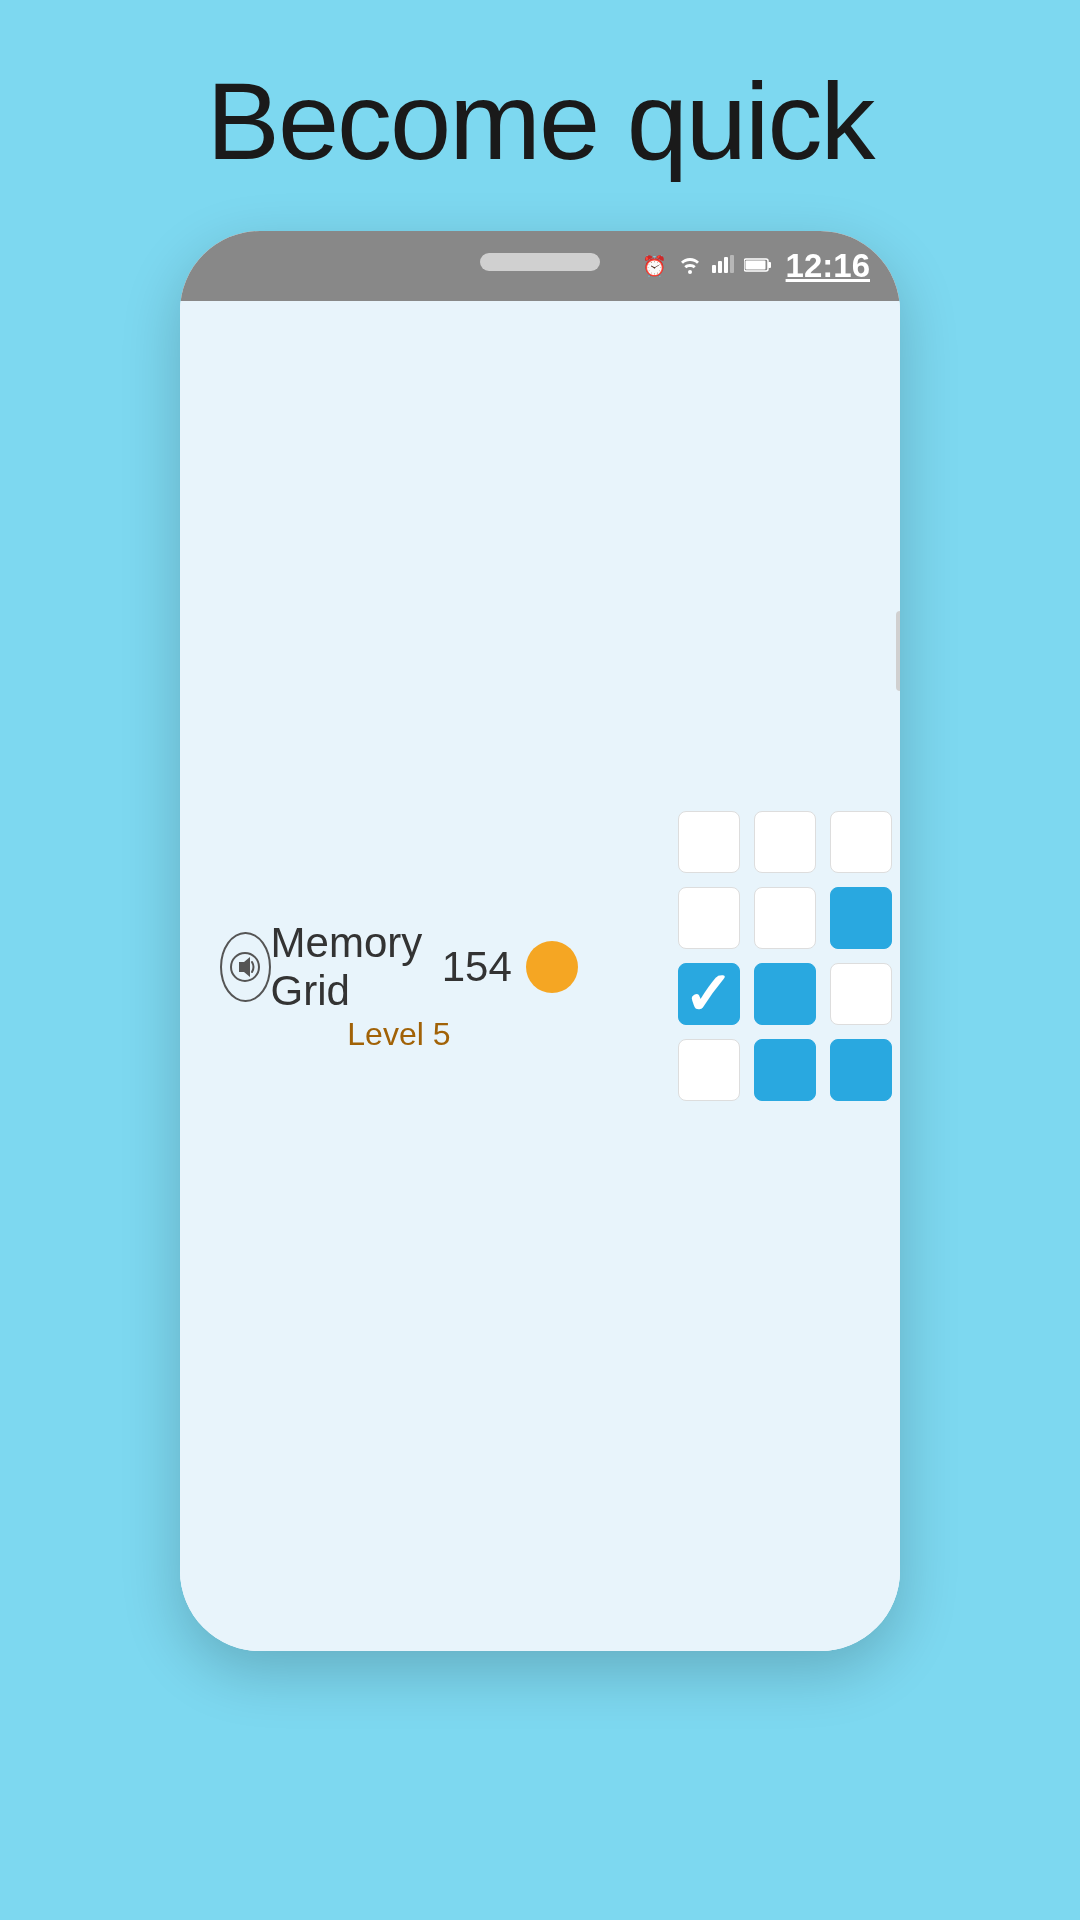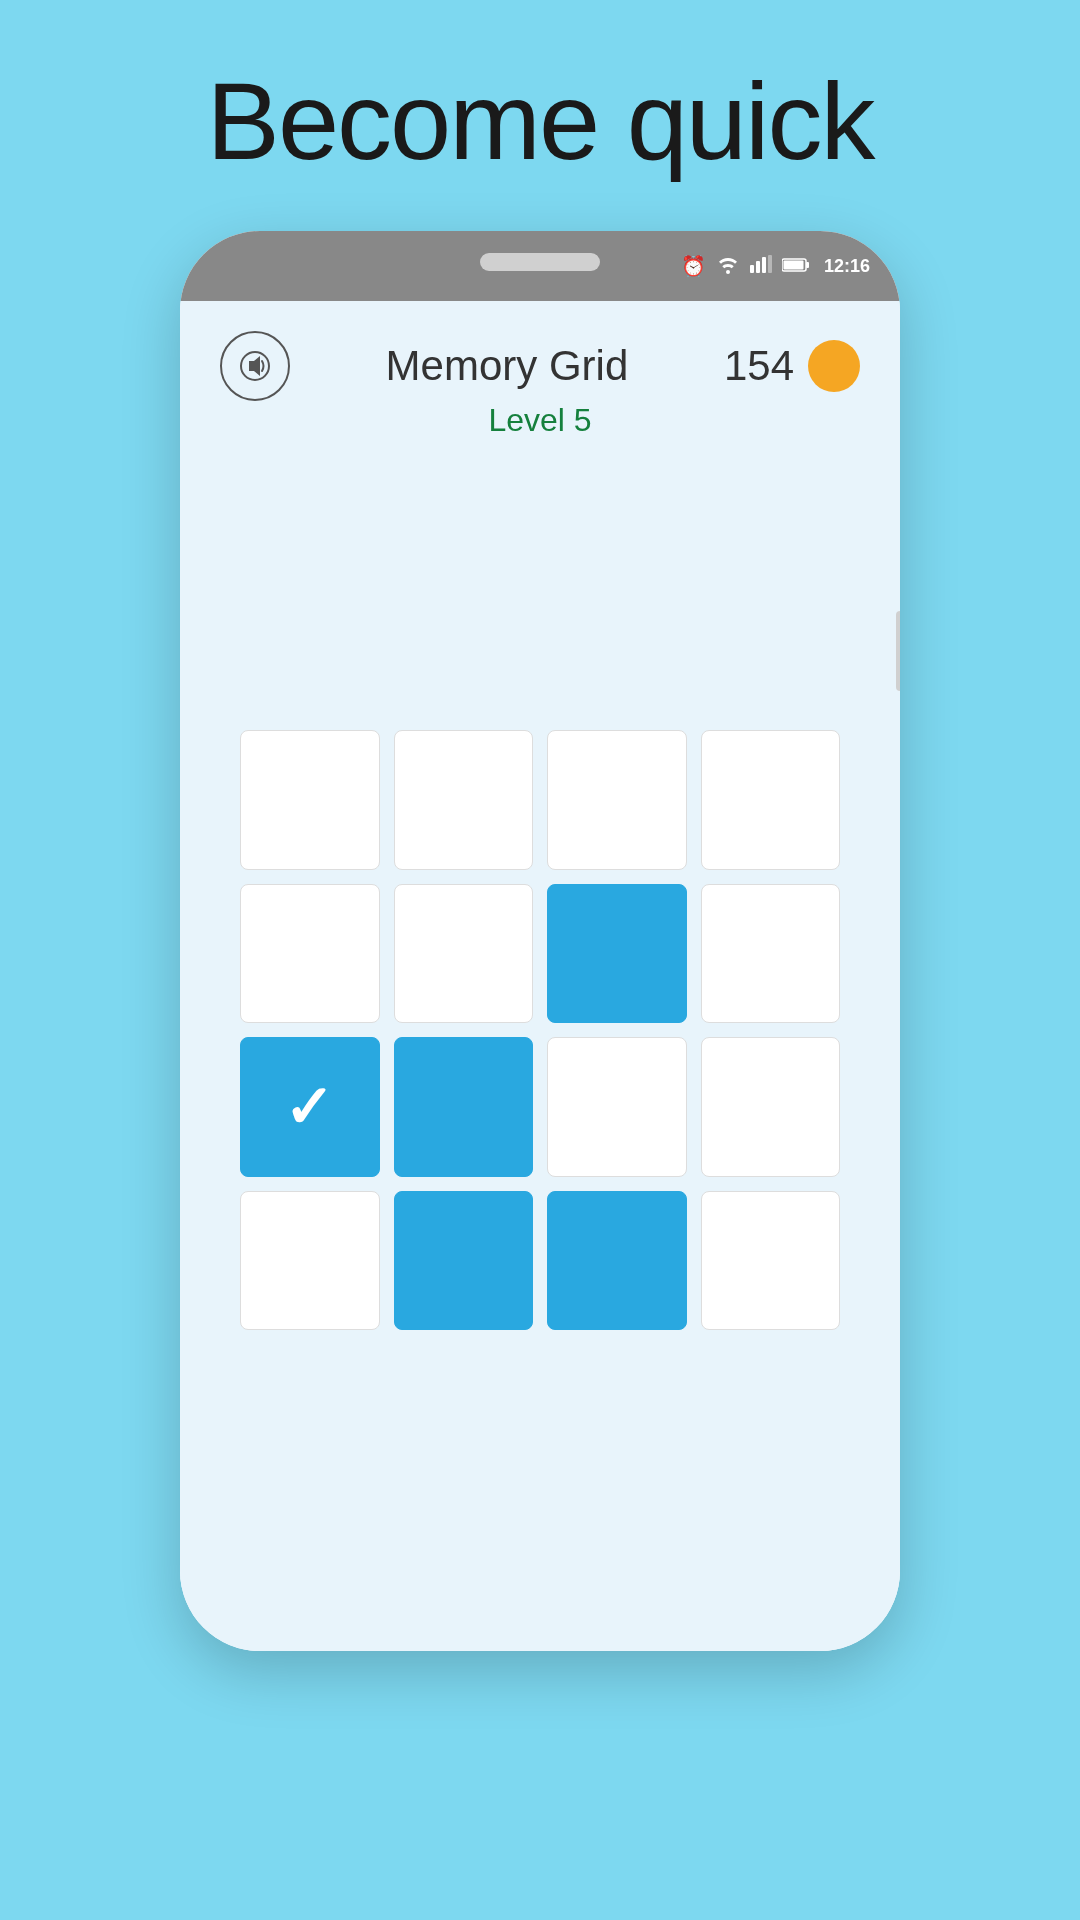--- a/index.html
+++ b/index.html
@@ -81,35 +81,36 @@
     }
 
     .status-icons {
       display: flex;
       align-items: center;
       gap: 10px;
     }
 
     .status-time {
       color: white;
-      font-size: 18px;
+      font-size: 33px;
       font-weight: bold;
+      text-decoration: underline;
     }
 
     .status-icon {
       color: white;
       font-size: 20px;
     }
 
     
     .app-content {
       flex: 1;
       background: #E8F4FB;
       display: flex;
-      flex-direction: column;
+      flex-direction: row;
       align-items: center;
       padding: 0;
     }
 
     
     .app-header {
       width: 100%;
       padding: 30px 40px 10px 40px;
       display: flex;
       flex-direction: column;
@@ -161,21 +162,21 @@
 
     .score-coin {
       width: 52px;
       height: 52px;
       background: #F5A623;
       border-radius: 50%;
     }
 
     .level-label {
       font-size: 32px;
-      color: #15803d;
+      color: #a16207;
       margin-top: 1px;
       text-align: center;
     }
 
     
     .grid-container {
       flex: 1;
       display: flex;
       align-items: center;
       justify-content: center;

